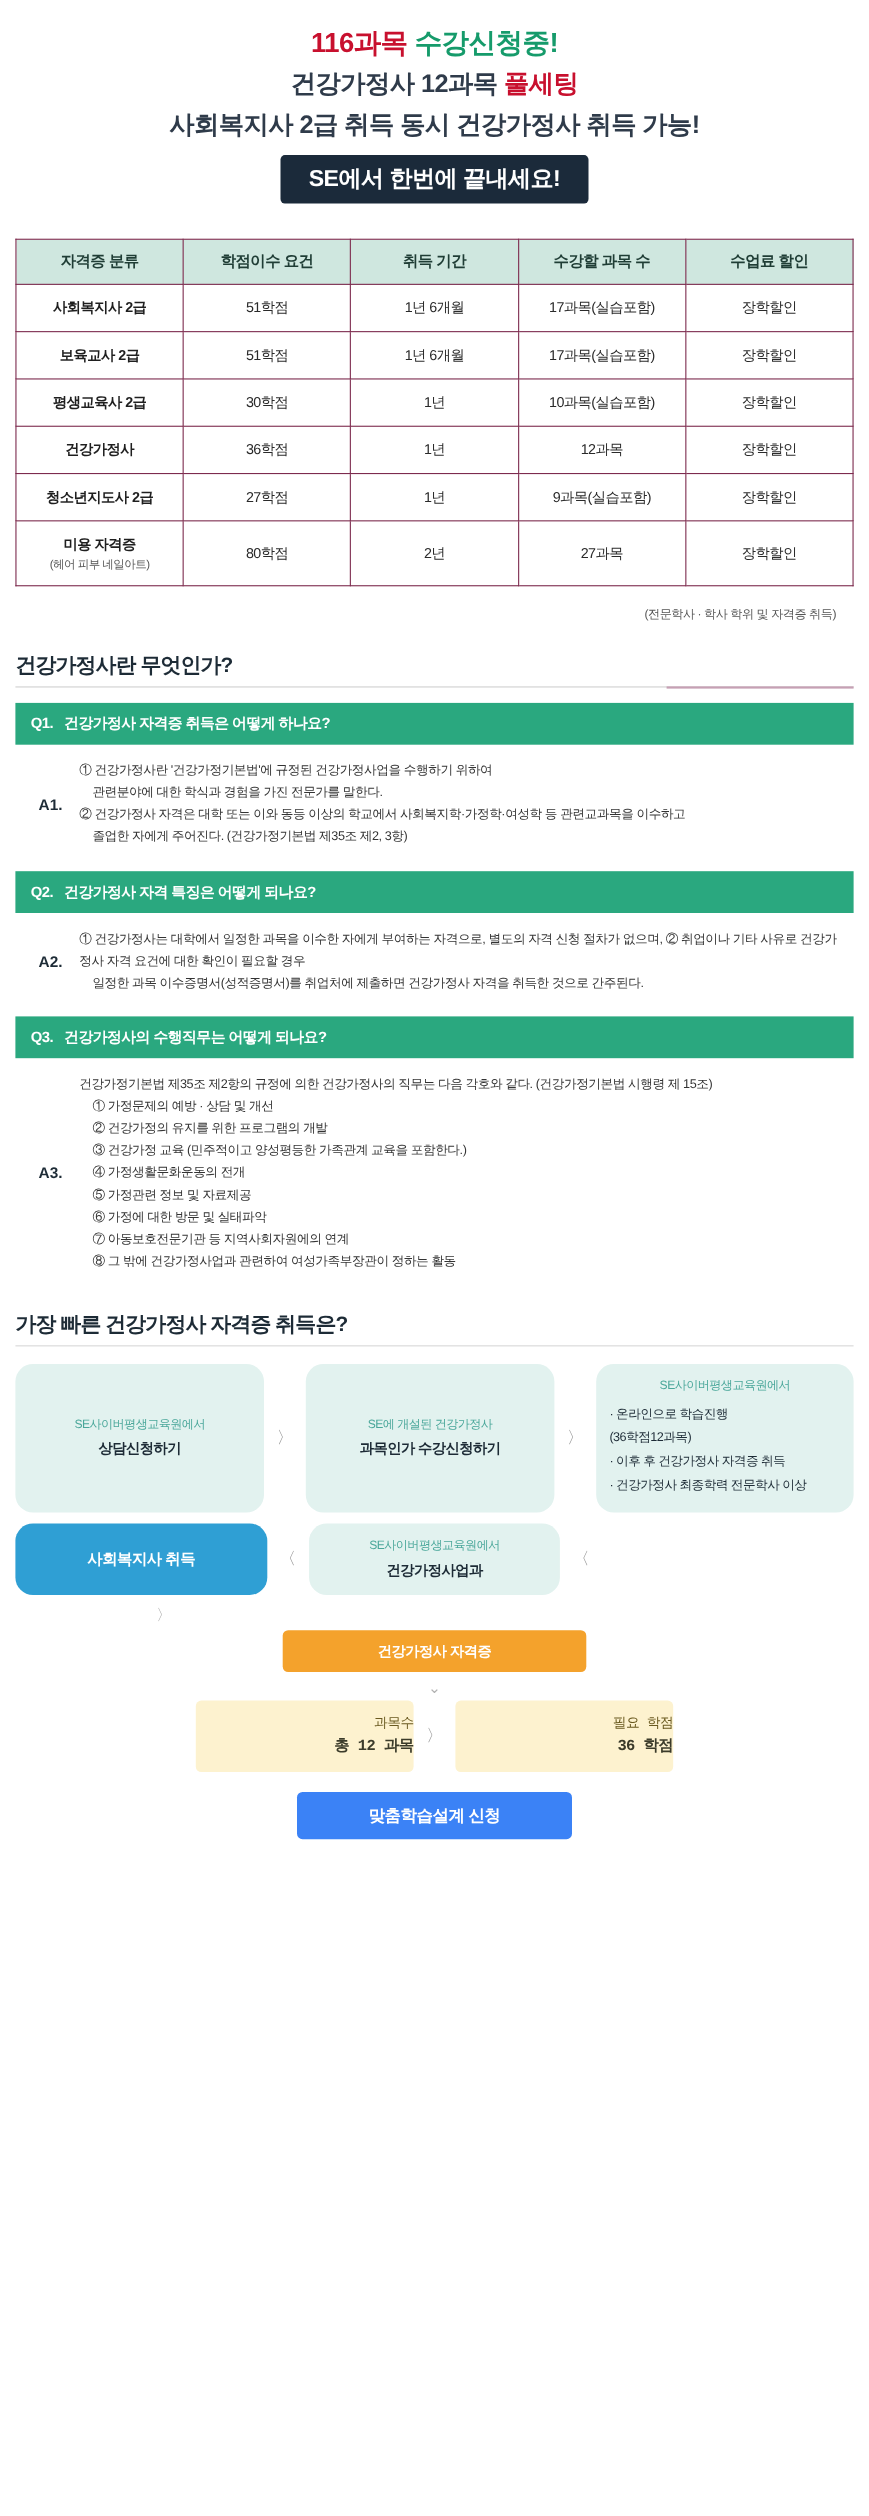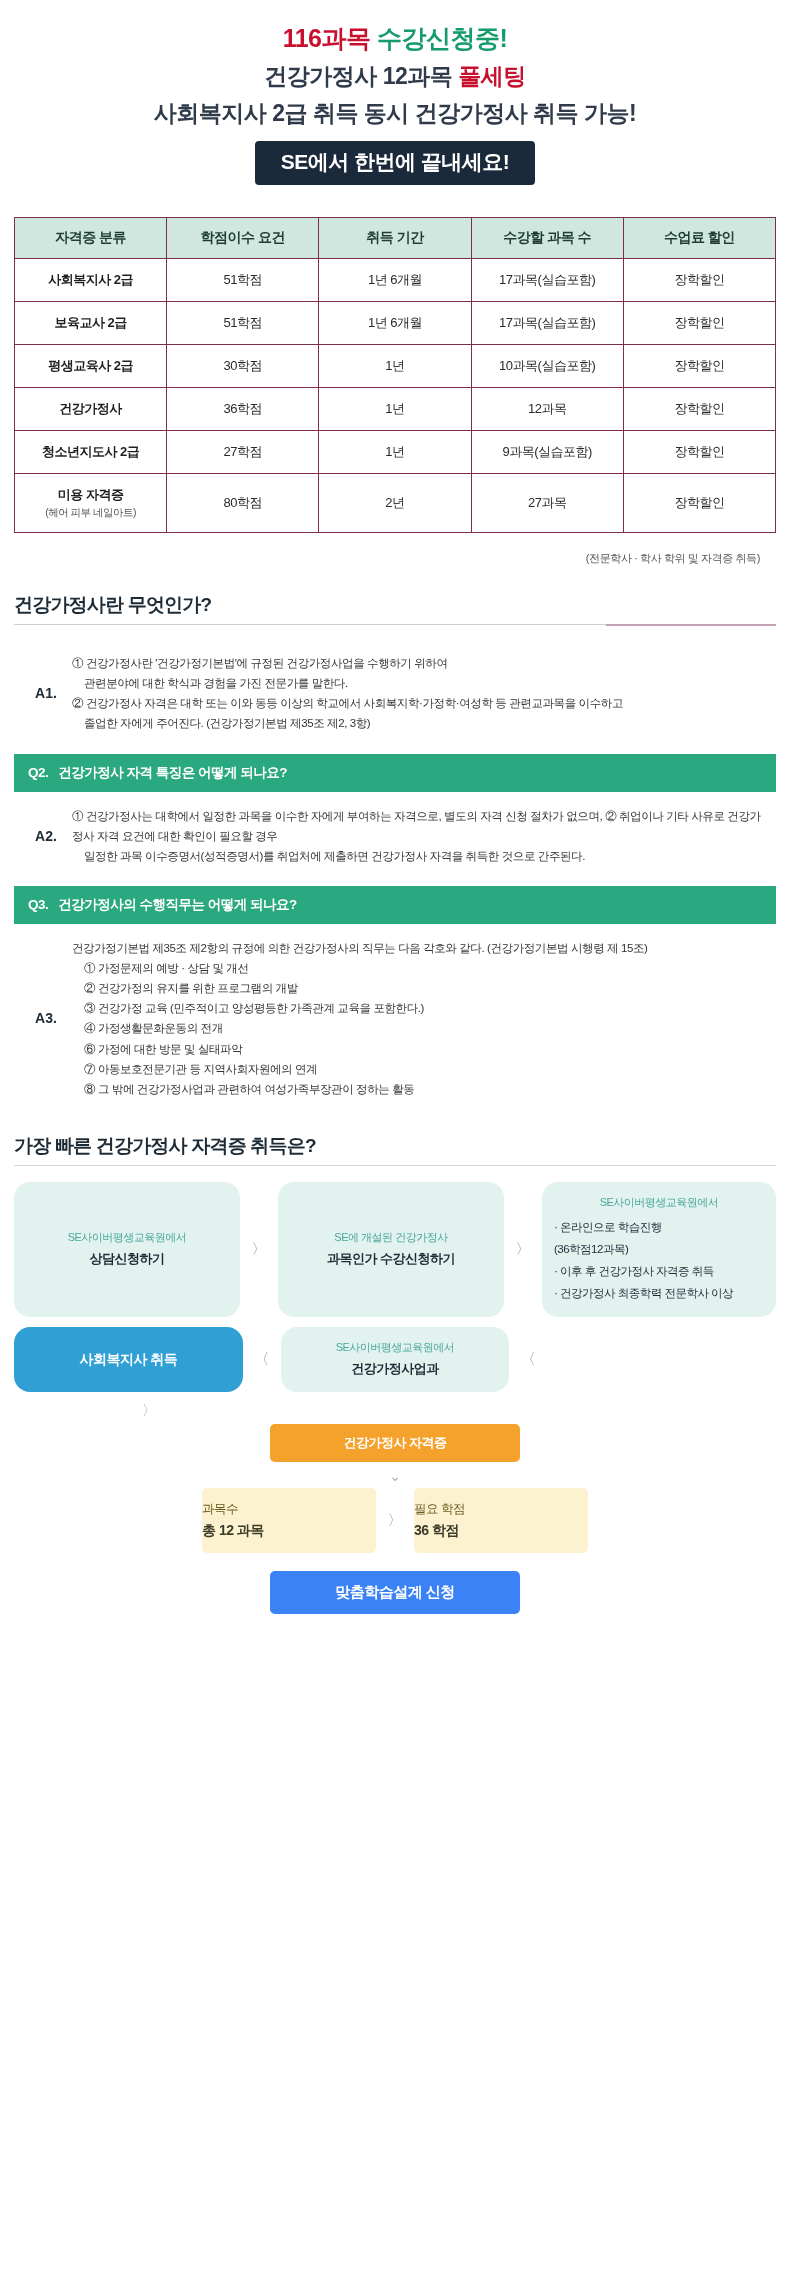--- a/index.html
+++ b/index.html
@@ -131,27 +131,27 @@
   .fbox.list .li { color:#1d2b36; font-size:11.5px; line-height:1.9; }
   .fbox.blue { background:#2f9fd4; }
   .fbox.blue .t2 { color:#ffffff; font-weight:bold; font-size:14px; }
   .arrow {
     flex:0 0 22px; display:flex; align-items:center; justify-content:center;
     color:#9a9a9a; font-size:15px;
   }
   .orange-row { display:flex; justify-content:center; margin: 4px 0 0 0; }
   .orange {
     background:#f4a22c; color:#ffffff; font-weight:bold; font-size:13px;
-    border-radius:5px; padding:10px 0; width:250px; text-align:center; letter-spacing:-0.5px;
+    border-radius:5px; padding:10px 0; width:276px; text-align:center; letter-spacing:-0.5px;
   }
   .chev { text-align:center; color:#b0b0b0; font-size:14px; margin:6px 0 4px 0;}
   .two-row { display:flex; justify-content:center; align-items:center; gap:8px; margin-top:2px;}
   .cream {
-    background:#fdf2cf; border-radius:5px; width:174px; text-align:left;
-    padding:11px 0; font-size:12.5px; color:#6a5a20; line-height:1.6; letter-spacing:-0.5px;
+    background:#fdf2cf; border-radius:5px; width:198px; text-align:right;
+    padding:11px 0; font-size:12.5px; color:#6a5a20; line-height:1.6; letter-spacing:-0.5px;font-family:Liberation Mono, monospace;
   }
   .cream b { color:#3b3b2a; font-weight:bold; font-size:14px;}
   .green-row { display:flex; justify-content:center; margin: 18px 0 24px 0;}
   .green-btn {
     background:#3b82f6; color:#fff; font-weight:bold; font-size:15px;
     border-radius:5px; padding:12px 0; width:250px; text-align:center; letter-spacing:-0.5px;
     border:none; cursor:pointer; font-family:"Liberation Sans", sans-serif;
   }
   .left-arrow-row { display:flex; padding: 0 14px; margin: 6px 0 0 0;}
   .left-arrow { width:33%; text-align:center; color:#b0b0b0; font-size:14px;}
@@ -233,20 +233,23 @@
       </tbody>
     </table>
     <div class="tbl-note">(전문학사 · 학사 학위 및 자격증 취득)</div>
   </div>
 
   <div class="sec-head">건강가정사란 무엇인가?</div>
   <div class="sec-rule"></div>
 
   <div class="faq">
 
+    <div class="q">
+      <span class="qn">Q1.</span><span>건강가정사 자격증 취득은 어떻게 하나요?</span>
+    </div>
     <div class="a">
       <div class="an">A1.</div>
       <div class="at">
         <span>① 건강가정사란 '건강가정기본법'에 규정된 건강가정사업을 수행하기 위하여</span>
         <span class="ind">관련분야에 대한 학식과 경험을 가진 전문가를 말한다.</span>
         <span>② 건강가정사 자격은 대학 또는 이와 동등 이상의 학교에서 사회복지학·가정학·여성학 등 관련교과목을 이수하고</span>
         <span class="ind">졸업한 자에게 주어진다. (건강가정기본법 제35조 제2, 3항)</span>
       </div>
     </div>
 
@@ -266,20 +269,21 @@
       <span class="qn">Q3.</span><span>건강가정사의 수행직무는 어떻게 되나요?</span>
     </div>
     <div class="a">
       <div class="an">A3.</div>
       <div class="at">
         <span>건강가정기본법 제35조 제2항의 규정에 의한 건강가정사의 직무는 다음 각호와 같다. (건강가정기본법 시행령 제 15조)</span>
         <span class="ind">① 가정문제의 예방 · 상담 및 개선</span>
         <span class="ind">② 건강가정의 유지를 위한 프로그램의 개발</span>
         <span class="ind">③ 건강가정 교육 (민주적이고 양성평등한 가족관계 교육을 포함한다.)</span>
         <span class="ind">④ 가정생활문화운동의 전개</span>
+        <span class="ind">⑤ 가정관련 정보 및 자료제공</span>
         <span class="ind">⑥ 가정에 대한 방문 및 실태파악</span>
         <span class="ind">⑦ 아동보호전문기관 등 지역사회자원에의 연계</span>
         <span class="ind">⑧ 그 밖에 건강가정사업과 관련하여 여성가족부장관이 정하는 활동</span>
       </div>
     </div>
 
   </div>
 
   <div class="flow-head">가장 빠른 건강가정사 자격증 취득은?</div>
   <div class="flow-rule"></div>

